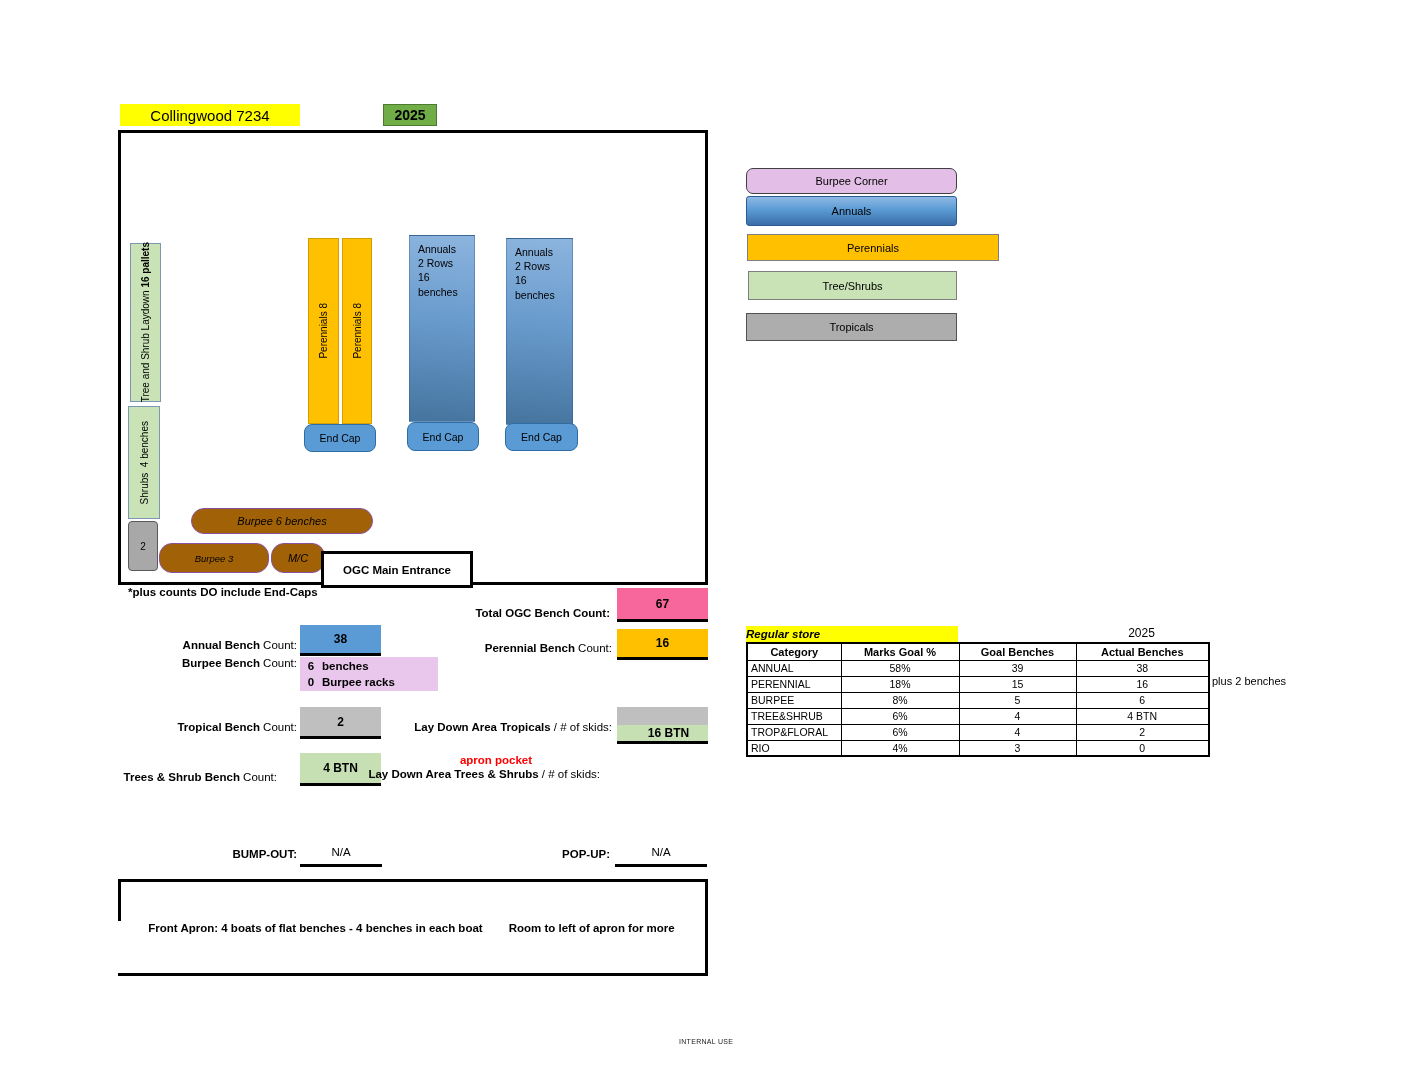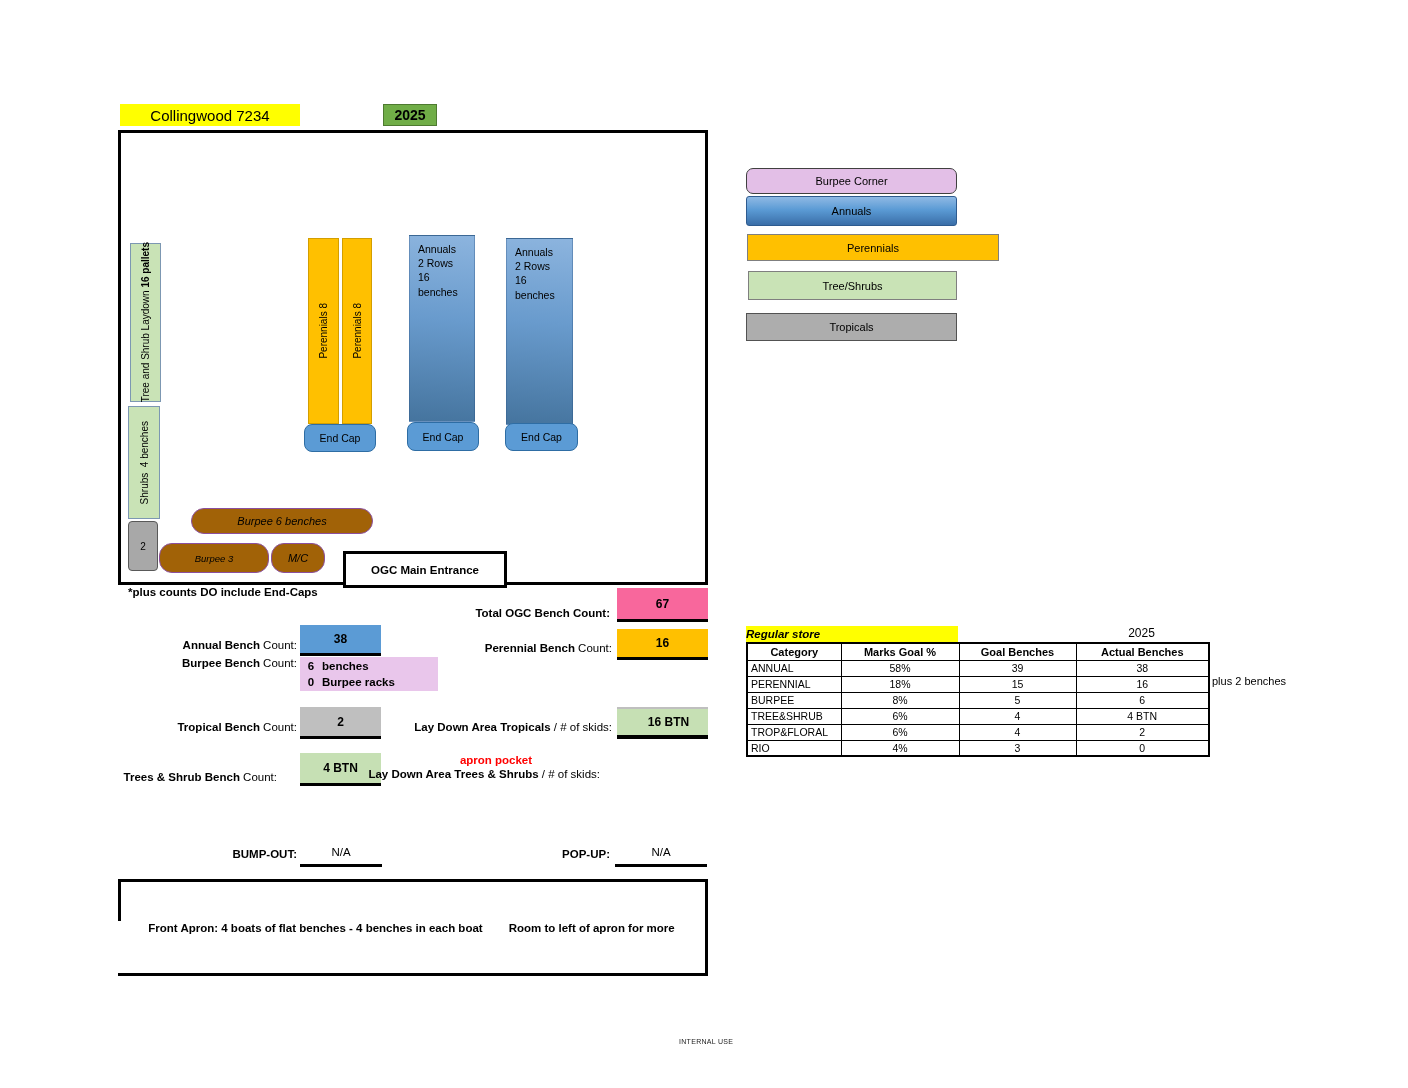--- a/index.html
+++ b/index.html
@@ -20,21 +20,21 @@
   .ogc-map { left:118px; top:130px; width:590px; height:455px; border:3px solid #000; background:#fff; }
   .vtext { writing-mode:vertical-rl; transform:rotate(180deg); white-space:pre; }
   .greenbar { background:#C9E3B6; border:1.5px solid #7C97B2; font-size:10px; }
   .laydown-bar { left:9px;  top:110px; width:31px; height:159px; }
   .shrubs-bar  { left:7px;  top:273px; width:32px; height:113px; }
   .gray-pallet { left:7px;  top:388px; width:30px; height:50px; background:#A8A8A8; border:1px solid #595959; border-radius:4px; font-size:10px; }
   .pinkbox { background:#a16207; border:1.5px solid #8B4F9E; border-radius:13px;font-style:italic; }
   .burpee6 { left:70px;  top:375px; width:182px; height:26px; font-size:11px; }
   .burpee3 { left:38px;  top:410px; width:110px; height:30px; font-size:9.5px; }
   .mcbox   { left:150px; top:410px; width:54px;  height:30px; font-size:11px; }
-  .entrance { left:222px; top:418px; width:164px; height:37px; background:#fff; border:3px solid #000; font-size:11.5px; font-weight:bold; z-index:3; }
+  .entrance { left:200px; top:418px; width:152px; height:37px; background:#fff; border:3px solid #000; font-size:11.5px; font-weight:bold; z-index:3; }
   .percol { background:#FFC000; border:1px solid rgba(130,95,0,.35); font-size:10px; }
   .percol1 { left:187px; top:105px; width:31px; height:186px; }
   .percol2 { left:221px; top:105px; width:30px; height:186px; }
   .anncol { background:linear-gradient(185deg,#8CB4DE 0%,#699BCD 45%,#45749E 100%);
             border:1px solid rgba(40,80,130,.35); font-size:10.5px; padding:6px 0 0 8px;
             white-space:pre-line; line-height:1.35; }
   .anncol1 { left:288px; top:102px; width:66px; height:187px; }
   .anncol2 { left:385px; top:105px; width:67px; height:187px; }
   .endcap { background:#5B9BD5; border:1.5px solid #2E6DA4; border-radius:8px; font-size:10.5px; z-index:2; }
   .endcapP  { left:183px; top:291px; width:72px; height:28px; }
@@ -54,21 +54,21 @@
   .count-label { position:absolute; text-align:right; font-size:11.5px; }
   .count-label .rest { font-weight:normal; }
   .valuebox { position:absolute; display:flex; align-items:center; justify-content:center;
               font-weight:bold; font-size:12px; border-bottom:3px solid #000; }
   .vb-total { left:617px; top:588px; width:91px; height:34px; background:#F8679C; }
   .vb-annual { left:300px; top:625px; width:81px; height:31px; background:#5B9BD5; }
   .vb-perennial { left:617px; top:629px; width:91px; height:31px; background:#FFC000; }
   .vb-tropical { left:300px; top:707px; width:81px; height:32px; background:#BFBFBF; }
   .vb-laytrop { left:617px; top:707px; width:91px; height:32px; background:#BFBFBF; }
   .vb-trees { left:300px; top:753px; width:81px; height:33px; background:#C6E0B4; }
-  .vb-laytrees { left:617px; top:709px; width:91px; height:29px; background:#C6E0B4;padding-left:12px; }
+  .vb-laytrees { left:617px; top:725px; width:91px; height:19px; background:#C6E0B4;padding-left:12px; }
   .burpee-countbox { left:300px; top:657px; width:138px; height:34px; background:#E9C6EB; font-size:11.5px; font-weight:bold; padding-top:1px; }
   .burpee-countbox .row { display:flex; height:16px; align-items:center; }
   .burpee-countbox .num { width:22px; text-align:center; }
   .apron-pocket { left:380px; top:754px; width:232px; text-align:center; color:#FF0000; font-weight:bold; font-size:11.5px; }
 
   
   .regular-store { left:746px; top:626px; width:212px; height:16px; background:#FFFF00; font-size:11.5px; font-weight:bold; font-style:italic; display:flex; align-items:center; }
   .tbl-year { left:1075px; top:626px; width:133px; text-align:center; font-size:12px; }
   table.goals { position:absolute; left:746px; top:642px; border-collapse:collapse; table-layout:fixed; }
   table.goals th, table.goals td { border:1px solid #000; font-size:10.5px; height:16px; padding:0 3px; overflow:hidden; }

